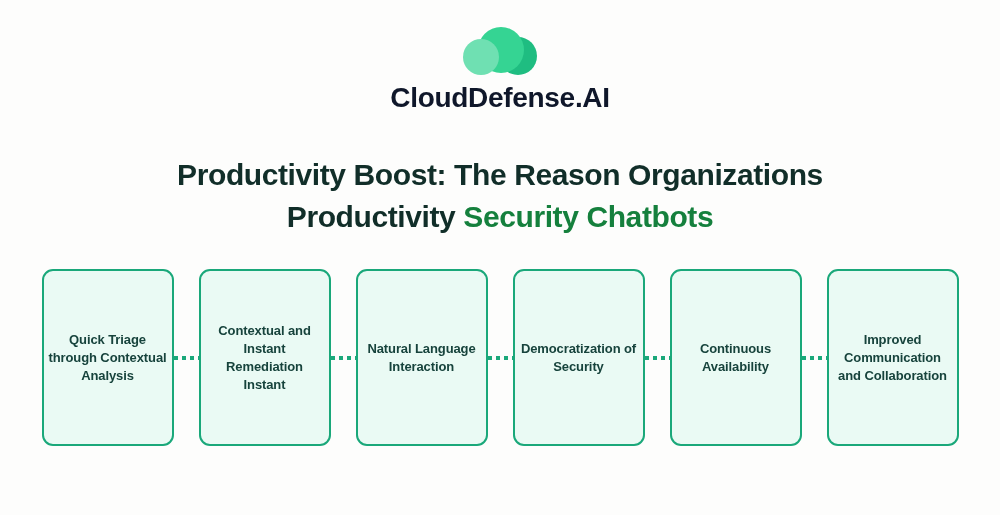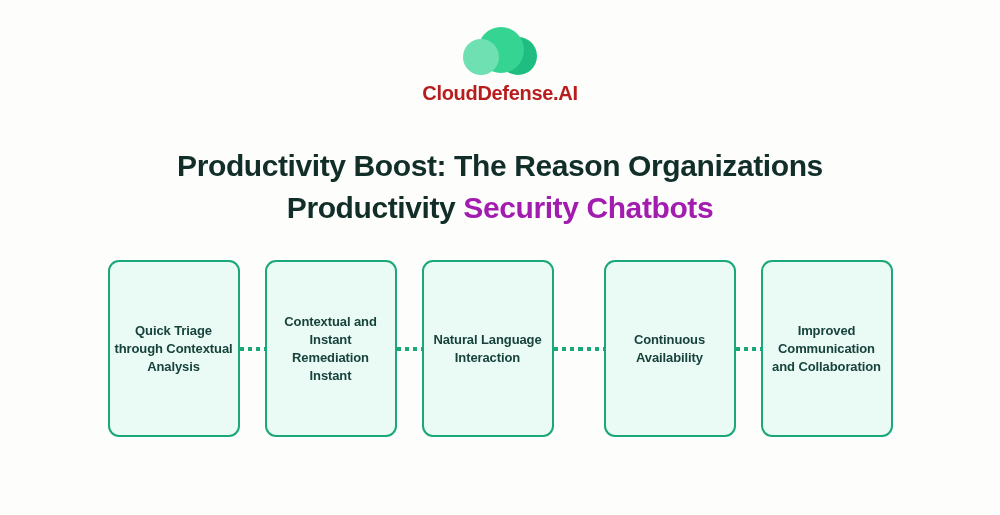--- a/index.html
+++ b/index.html
@@ -29,37 +29,37 @@
     position: relative;
     width: 74px;
     height: 48px;
   }
   .logo-cloud .circle { position: absolute; border-radius: 50%; }
   .circle-dark  { width: 38px; height: 38px; left: 36px; top: 10px; background: #1fbd81; z-index: 1; }
   .circle-main  { width: 46px; height: 46px; left: 15px; top: 0;    background: #35d493; z-index: 2; }
   .circle-light { width: 36px; height: 36px; left: 0;    top: 12px; background: #6fe0b2; z-index: 3; }
   .brand-text {
     margin-top: 7px;
-    font-size: 20px;
+    font-size: 28px;
     font-weight: bold;
-    color: #b91c1c;
+    color: #0f172a;
     letter-spacing: -0.3px;
   }
 
   
   .main-title {
     margin-top: 40px;
     text-align: center;
     font-size: 30px;
     font-weight: bold;
     line-height: 42px;
     color: #112e29;
     letter-spacing: -0.4px;
   }
-  .main-title .highlight { color: #a21caf; }
+  .main-title .highlight { color: #15803d; }
 
   
   .boxes-row {
     margin-top: 31px;
     display: flex;
     align-items: stretch;
     justify-content: space-between;
   }
   .benefit-box {
     width: 132px;
@@ -125,20 +125,23 @@
     </div>
 
     <div class="connector"></div>
 
     <div class="benefit-box">
       <div class="benefit-label">Natural Language Interaction</div>
     </div>
 
     <div class="connector"></div>
 
+    <div class="benefit-box">
+      <div class="benefit-label">Democratization of Security</div>
+    </div>
 
     <div class="connector"></div>
 
     <div class="benefit-box">
       <div class="benefit-label">Continuous Availability</div>
     </div>
 
     <div class="connector"></div>
 
     <div class="benefit-box">

